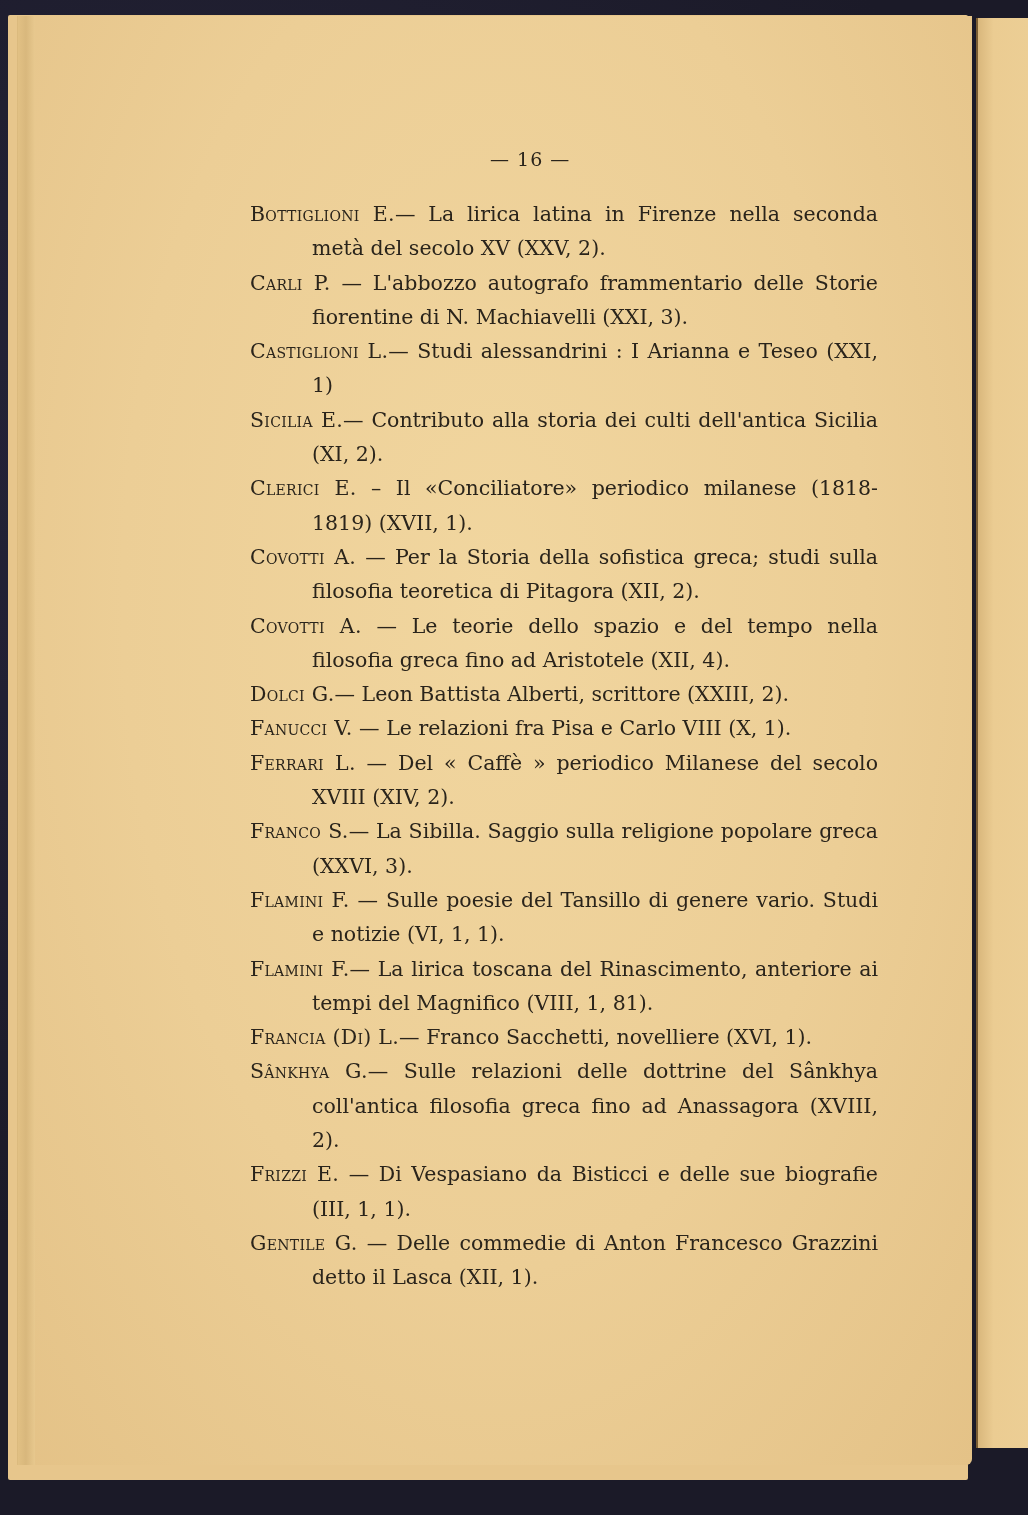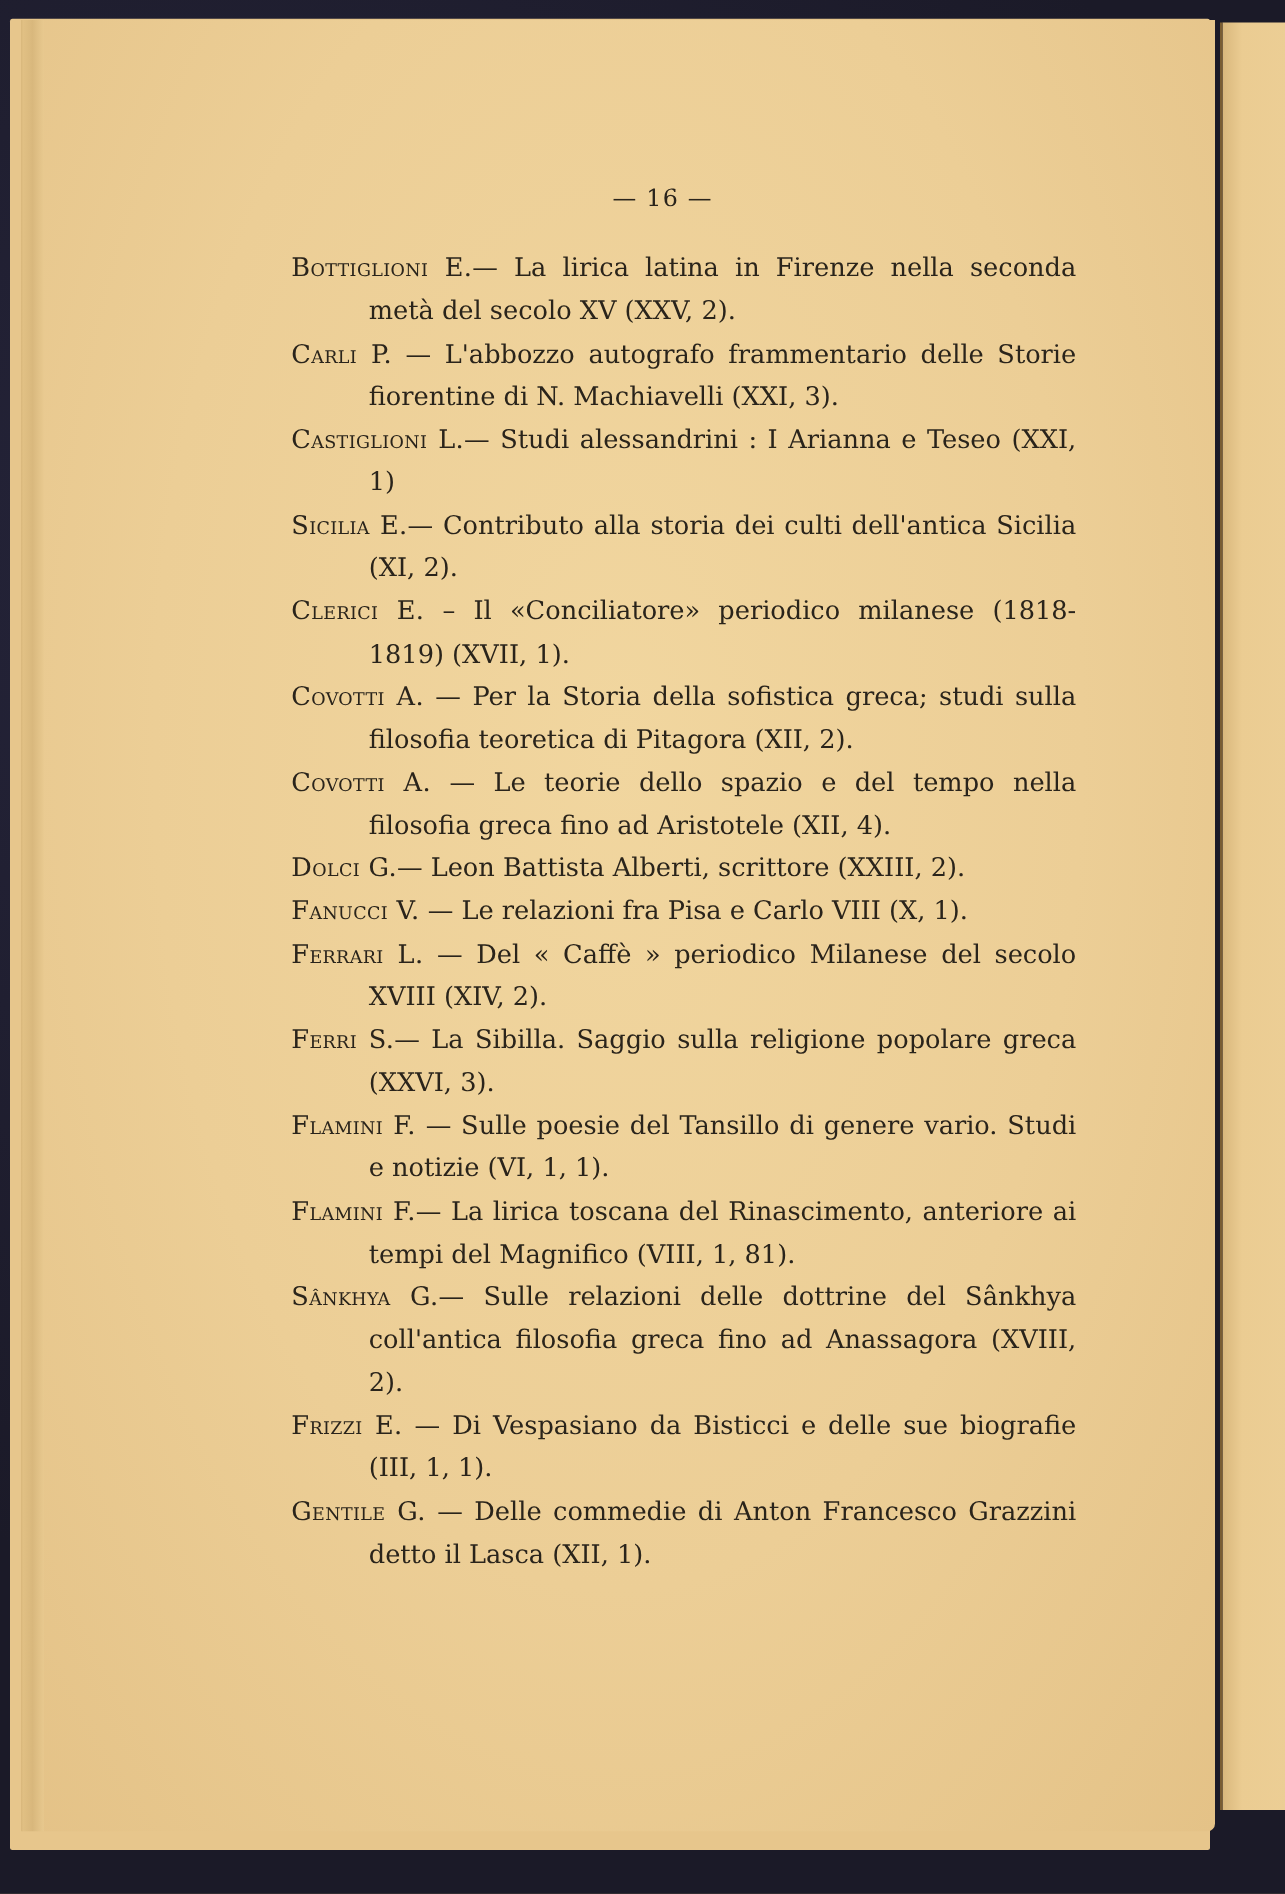--- a/index.html
+++ b/index.html
@@ -53,21 +53,21 @@
     }
     .folio {
       position: absolute;
       left: 490px; top: 148px;
       width: 140px;
       font-size: 19px;
       letter-spacing: 1px;
     }
     .entries {
       position: absolute;
-      left: 233px; top: 197px;
+      left: 250px; top: 197px;
       width: 628px;
       font-size: 20.5px;
       line-height: 34.3px;
     }
     .entry {
       text-indent: -62px;
       padding-left: 62px;
       text-align: justify;
     }
     .author {
@@ -90,20 +90,21 @@
       <div class="entry"><span class="author">Bottiglioni E.</span><span>— La lirica latina in Firenze nella seconda metà del secolo XV (XXV, 2).</span></div>
       <div class="entry"><span class="author">Carli P.</span><span> — L'abbozzo autografo frammentario delle Storie fiorentine di N. Machiavelli (XXI, 3).</span></div>
       <div class="entry"><span class="author">Castiglioni L.</span><span>— Studi alessandrini : I Arianna e Teseo (XXI, 1)</span></div>
       <div class="entry"><span class="author">Sicilia E.</span><span>— Contributo alla storia dei culti dell'antica Sicilia (XI, 2).</span></div>
       <div class="entry"><span class="author">Clerici E.</span><span> – Il «Conciliatore» periodico milanese (1818-1819) (XVII, 1).</span></div>
       <div class="entry"><span class="author">Covotti A.</span><span> — Per la Storia della sofistica greca; studi sulla filosofia teoretica di Pitagora (XII, 2).</span></div>
       <div class="entry"><span class="author">Covotti A.</span><span> — Le teorie dello spazio e del tempo nella filosofia greca fino ad Aristotele (XII, 4).</span></div>
       <div class="entry"><span class="author">Dolci G.</span><span>— Leon Battista Alberti, scrittore (XXIII, 2).</span></div>
       <div class="entry"><span class="author">Fanucci V.</span><span> — Le relazioni fra Pisa e Carlo VIII (X, 1).</span></div>
       <div class="entry"><span class="author">Ferrari L.</span><span> — Del « Caffè » periodico Milanese del secolo XVIII (XIV, 2).</span></div>
-      <div class="entry"><span class="author">Ferri S.</span><span>— La Sibilla. Saggio sulla religione popolare greca (XXVI, 3).</span></div>
+      <div class="entry"><span class="author">Franco S.</span><span>— La Sibilla. Saggio sulla religione popolare greca (XXVI, 3).</span></div>
       <div class="entry"><span class="author">Flamini F.</span><span> — Sulle poesie del Tansillo di genere vario. Studi e notizie (VI, 1, 1).</span></div>
       <div class="entry"><span class="author">Flamini F.</span><span>— La lirica toscana del Rinascimento, anteriore ai tempi del Magnifico (VIII, 1, 81).</span></div>
+      <div class="entry"><span class="author">Francia (Di) L.</span><span>— Franco Sacchetti, novelliere (XVI, 1).</span></div>
       <div class="entry"><span class="author">Sânkhya G.</span><span>— Sulle relazioni delle dottrine del Sânkhya coll'antica filosofia greca fino ad Anassagora (XVIII, 2).</span></div>
       <div class="entry"><span class="author">Frizzi E.</span><span> — Di Vespasiano da Bisticci e delle sue biografie (III, 1, 1).</span></div>
       <div class="entry"><span class="author">Gentile G.</span><span> — Delle commedie di Anton Francesco Grazzini detto il Lasca (XII, 1).</span></div>
     </div>
 </div>
 
 </body></html>

